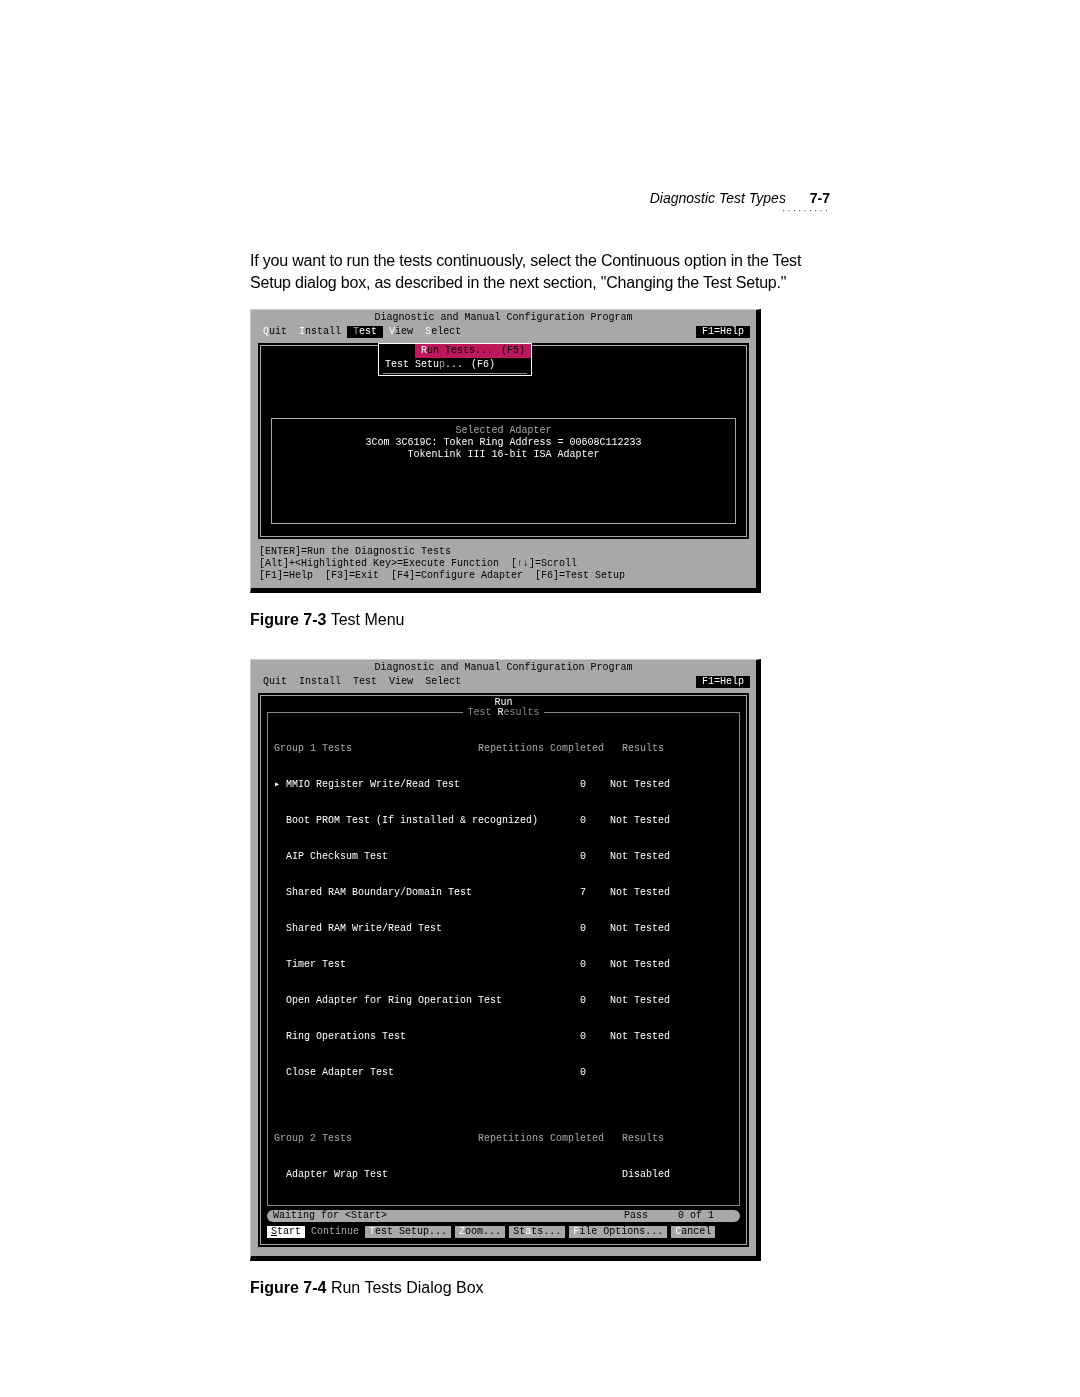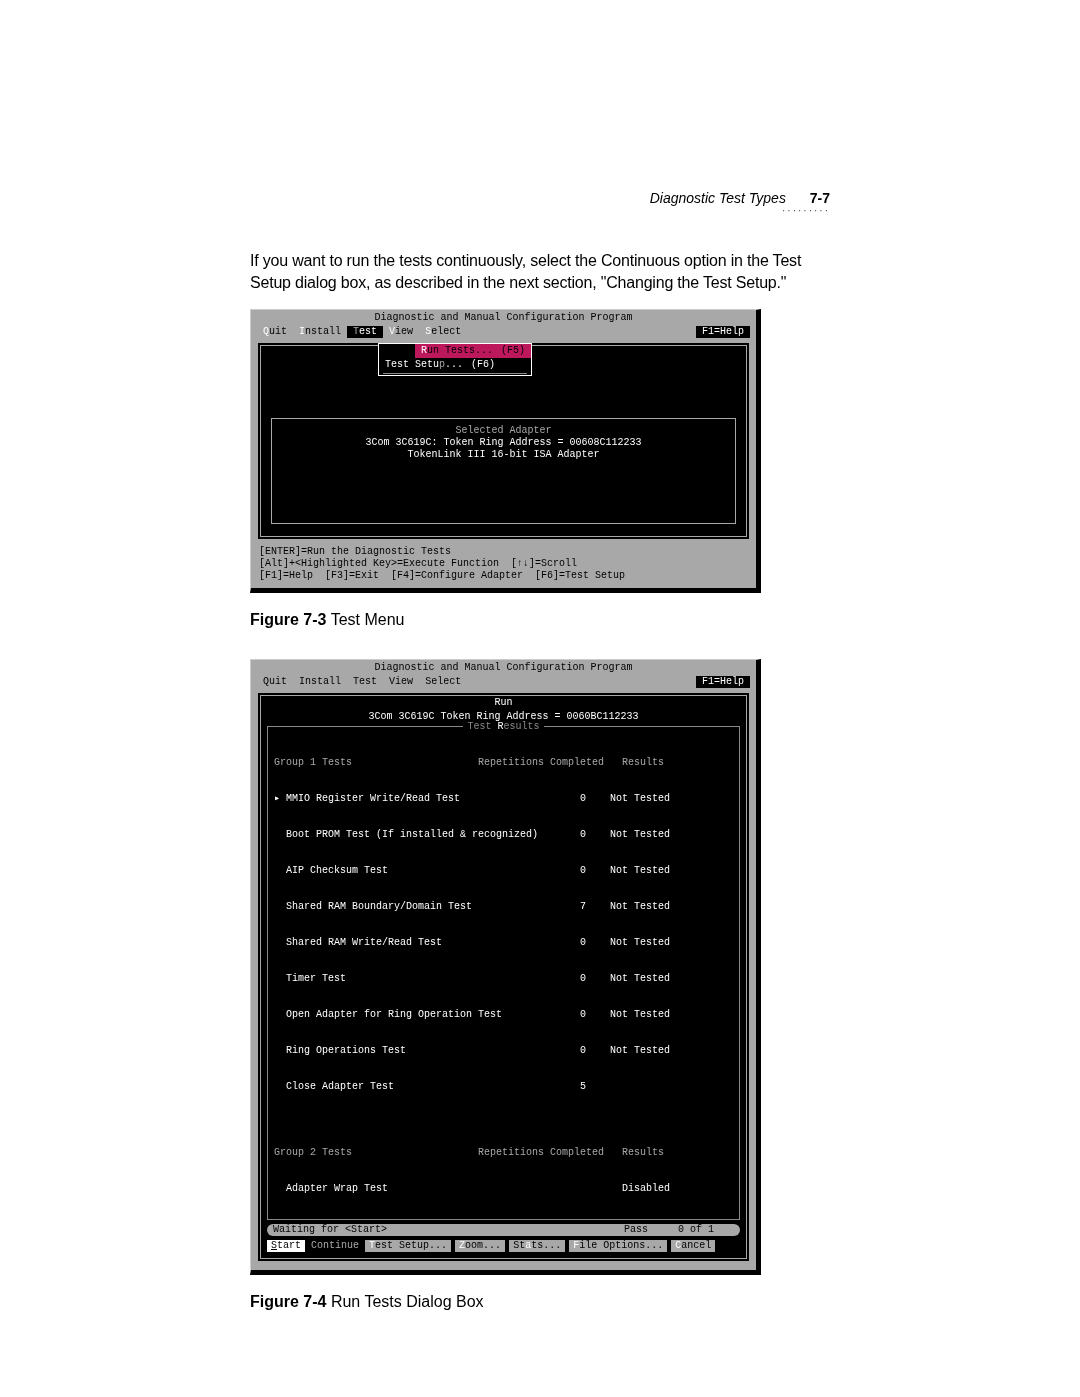--- a/index.html
+++ b/index.html
@@ -192,34 +192,33 @@
       <span class="it"><span>Q</span><span>uit</span></span>
       <span class="it"><span>I</span><span>nstall</span></span>
       <span class="it"><span>T</span><span>est</span></span>
       <span class="it"><span>V</span><span>iew</span></span>
       <span class="it"><span>S</span><span>elect</span></span>
       <span class="help">F1=Help</span>
     </div>
     <div class="blackbox">
       <div class="blackbox-inner" style="padding:0 0 2px 0;">
         <div class="runhdr">Run</div>
-        <div class="addrline">3Com 3C619C Token Ring Address = 0060BC112233</div>
         <div style="border:1px solid #888; margin:2px 6px 0 6px; padding-top:4px;">
           <div class="reslabel"><span style="background:#000;padding:0 4px;">Test <span style="color:#fff;">R</span>esults</span></div>
           <div class="restable">
             <div class="hdrrow">Group 1 Tests                     Repetitions Completed   Results</div>
             <div>▸ MMIO Register Write/Read Test                    0    Not Tested</div>
             <div>  Boot PROM Test (If installed &amp; recognized)       0    Not Tested</div>
             <div>  AIP Checksum Test                                0    Not Tested</div>
             <div>  Shared RAM Boundary/Domain Test                  7    Not Tested</div>
             <div>  Shared RAM Write/Read Test                       0    Not Tested</div>
             <div>  Timer Test                                       0    Not Tested</div>
             <div>  Open Adapter for Ring Operation Test             0    Not Tested</div>
             <div>  Ring Operations Test                             0    Not Tested</div>
-            <div>  Close Adapter Test                               5</div>
+            <div>  Close Adapter Test                               0</div>
             <div style="height:6px;"></div>
             <div class="hdrrow">Group 2 Tests                     Repetitions Completed   Results</div>
             <div>  Adapter Wrap Test                                       Disabled</div>
           </div>
         </div>
         <div class="waitbar">
           <span>Waiting for &lt;Start&gt;</span>
           <span class="mid">Pass</span>
           <span class="cnt">0  of  1</span>
         </div>

